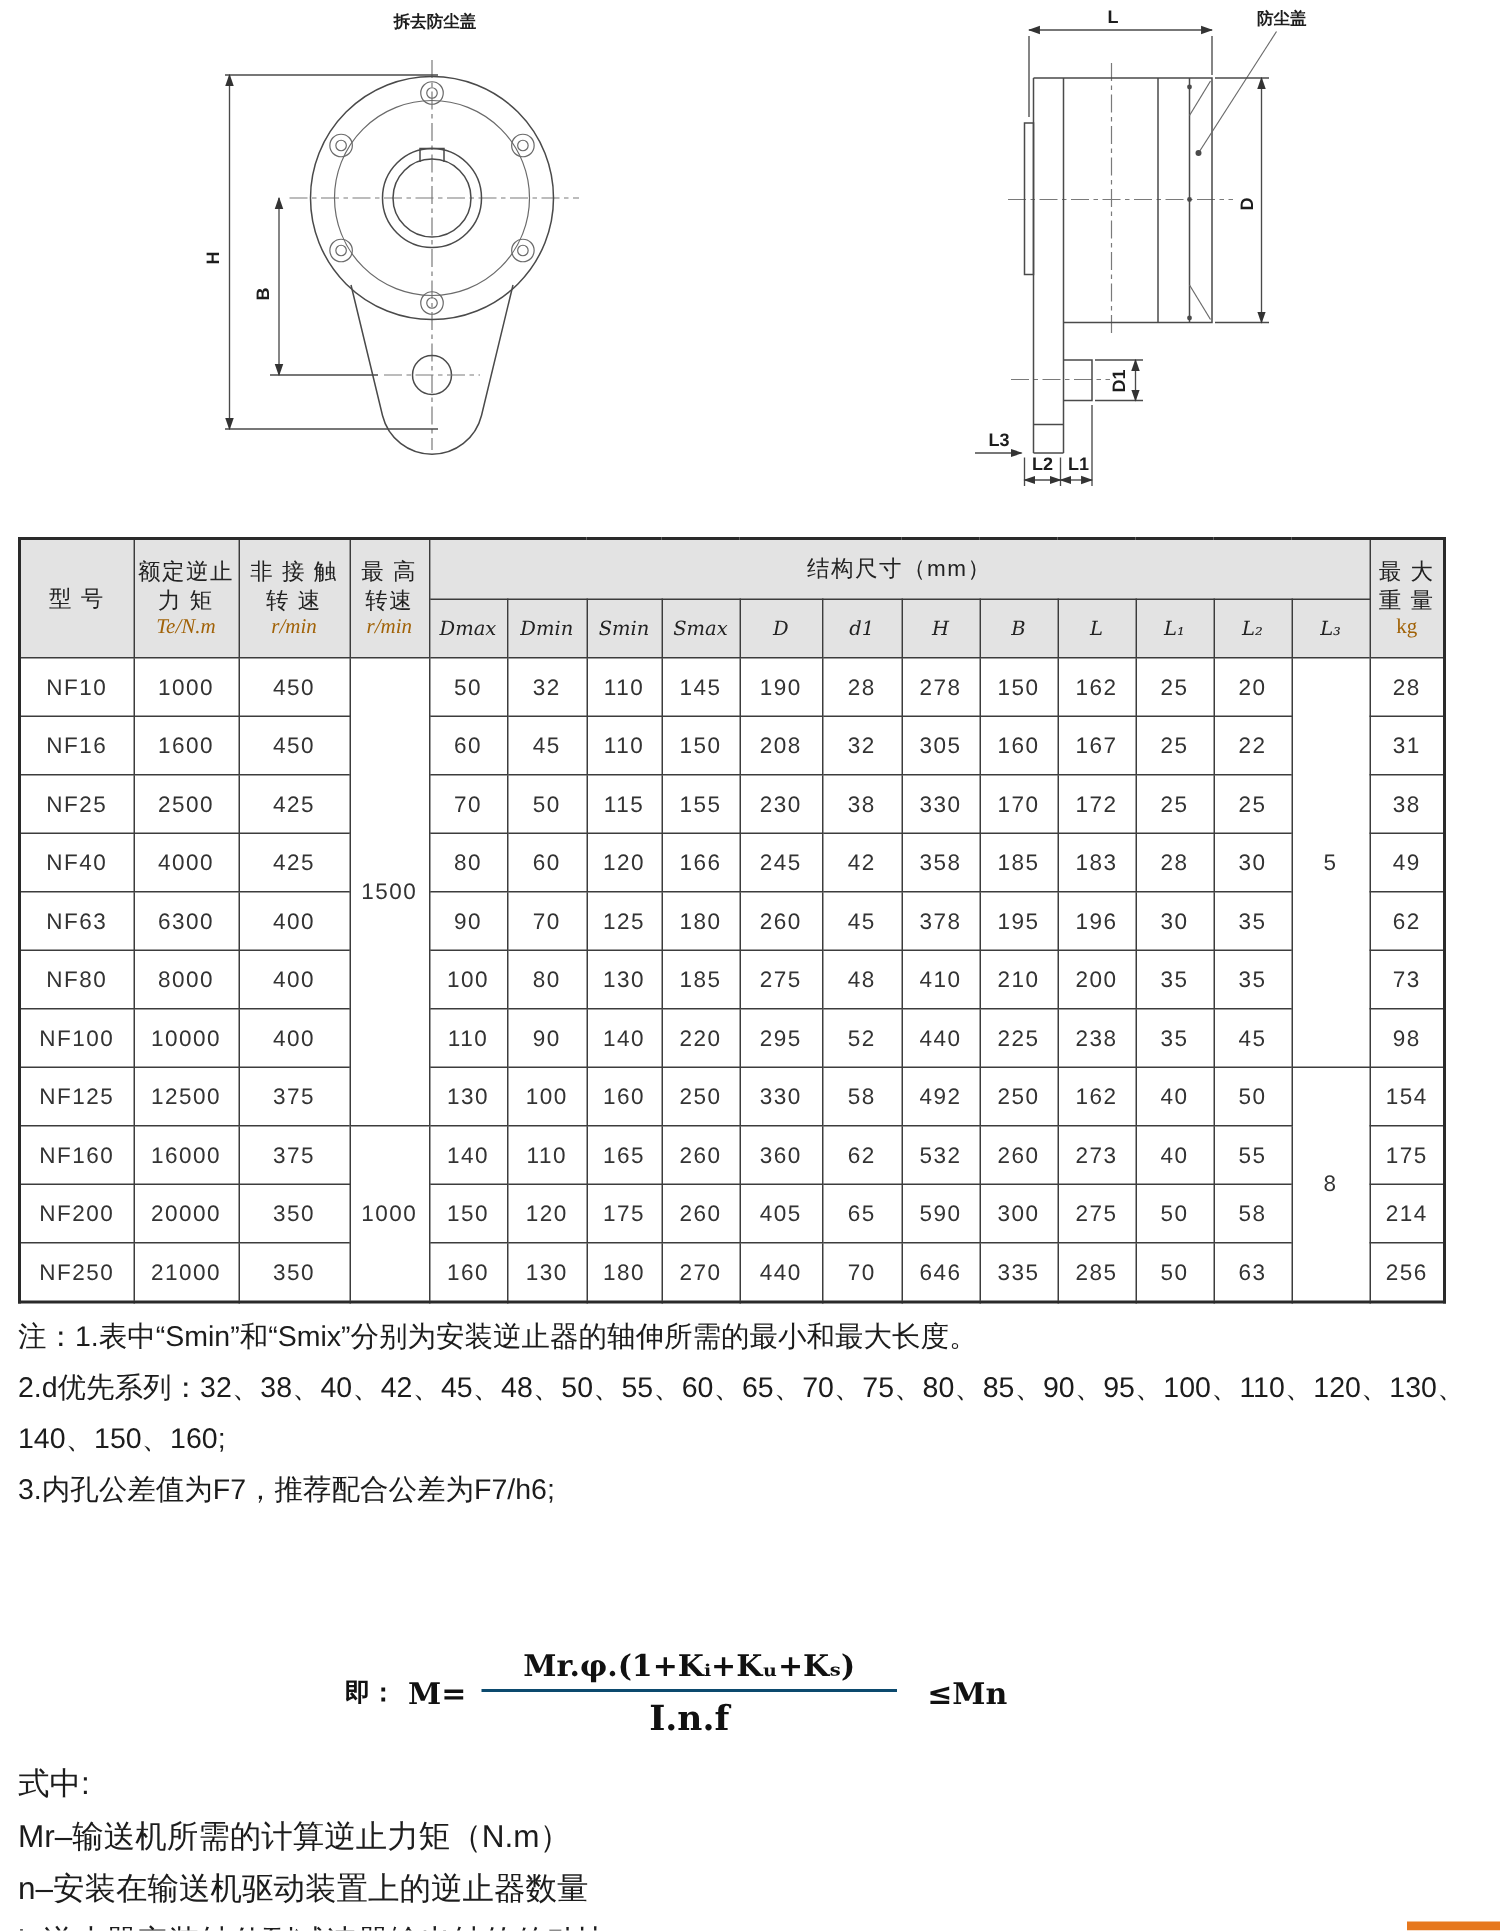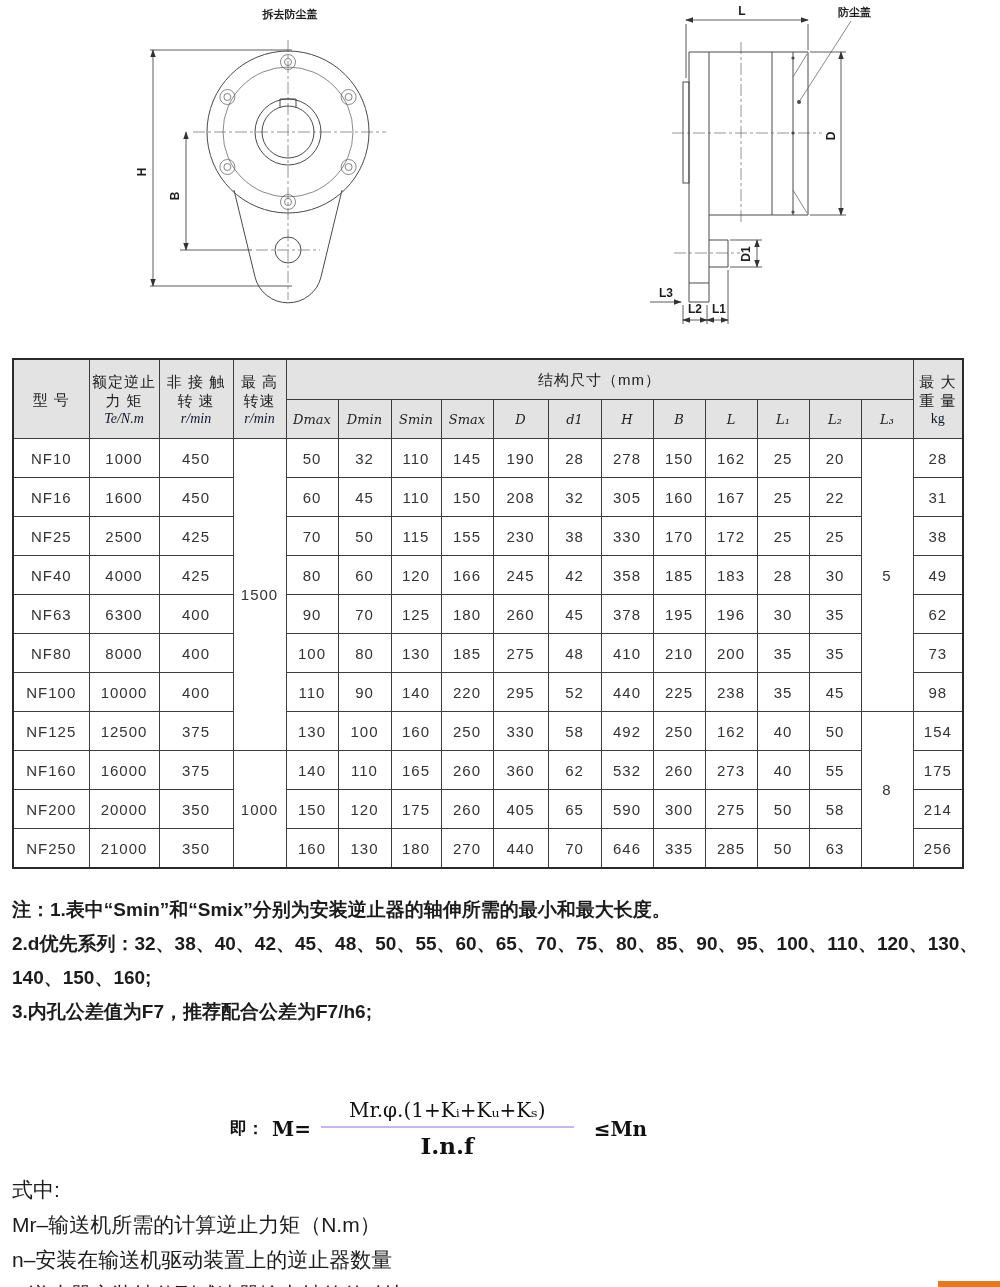--- a/index.html
+++ b/index.html
@@ -16,40 +16,40 @@
   .dimlabel{font:bold 12px "Liberation Sans",sans-serif;fill:#1d1d1d;}
 
   
   #spec-table{position:absolute;left:12px;top:358px;border-collapse:collapse;
       table-layout:fixed;width:950px;border:2px solid #2a2a2a;}
   #spec-table th,#spec-table td{border:1px solid #3c3c3c;text-align:center;
       vertical-align:middle;padding:0;overflow:hidden;}
   #spec-table thead th{background:#e3e3e3;font-weight:normal;margin-left:19px;}
   #spec-table .hzh{font-size:15px;color:#222;letter-spacing:1px;line-height:19px;}
   #spec-table .hunit{font-family:"Liberation Serif",serif;font-style:italic;
-      font-size:14px;color:#0f172a;line-height:17px;}
+      font-size:14px;color:#a16207;line-height:17px;}
   #spec-table th.dim{font-family:"DejaVu Serif","Liberation Serif",serif;
       font-style:italic;font-size:13px;color:#222;height:38px;}
   #spec-table tbody td{font-size:15px;color:#333;height:38px;background:#fff;
       letter-spacing:1px;}
   #spec-table tr.h1 th{height:39px;}
 
   
-  #notes{position:absolute;left:12px;top:893px;width:978px;font-size:19px;
-      color:#1c1c1c;line-height:34px;font-weight:bold;}
+  #notes{position:absolute;left:12px;top:875px;width:978px;font-size:19px;
+      color:#1c1c1c;line-height:34px;}
 
   
   #formula{position:absolute;left:230px;top:1098px;display:flex;
       align-items:center;color:#111;}
   #formula .zh{font-size:17px;font-weight:bold;margin-right:8px;}
   #formula .m{font-family:"DejaVu Serif","Liberation Serif",serif;font-weight:bold;
       font-size:20px;}
   #formula .frac{display:inline-block;text-align:center;margin:0 10px;}
-  #formula .num{font-family:"DejaVu Serif","Liberation Serif",serif;font-weight:normal;
-      font-size:20px;padding:0 28px 4px 28px;border-bottom:2px solid #c4b5fd;}
+  #formula .num{font-family:"DejaVu Serif","Liberation Serif",serif;font-weight:bold;
+      font-size:20px;padding:0 28px 4px 28px;border-bottom:2px solid #0c4a6e;}
   #formula .den{font-family:"DejaVu Serif","Liberation Serif",serif;font-weight:bold;
       font-size:23px;padding-top:4px;}
   #formula .rel{font-family:"DejaVu Serif","Liberation Serif",serif;font-weight:bold;
       font-size:20px;margin-left:10px;}
 
   
   #legend{position:absolute;left:12px;top:1172px;width:700px;font-size:21px;
       color:#1c1c1c;line-height:35px;}
 
   

